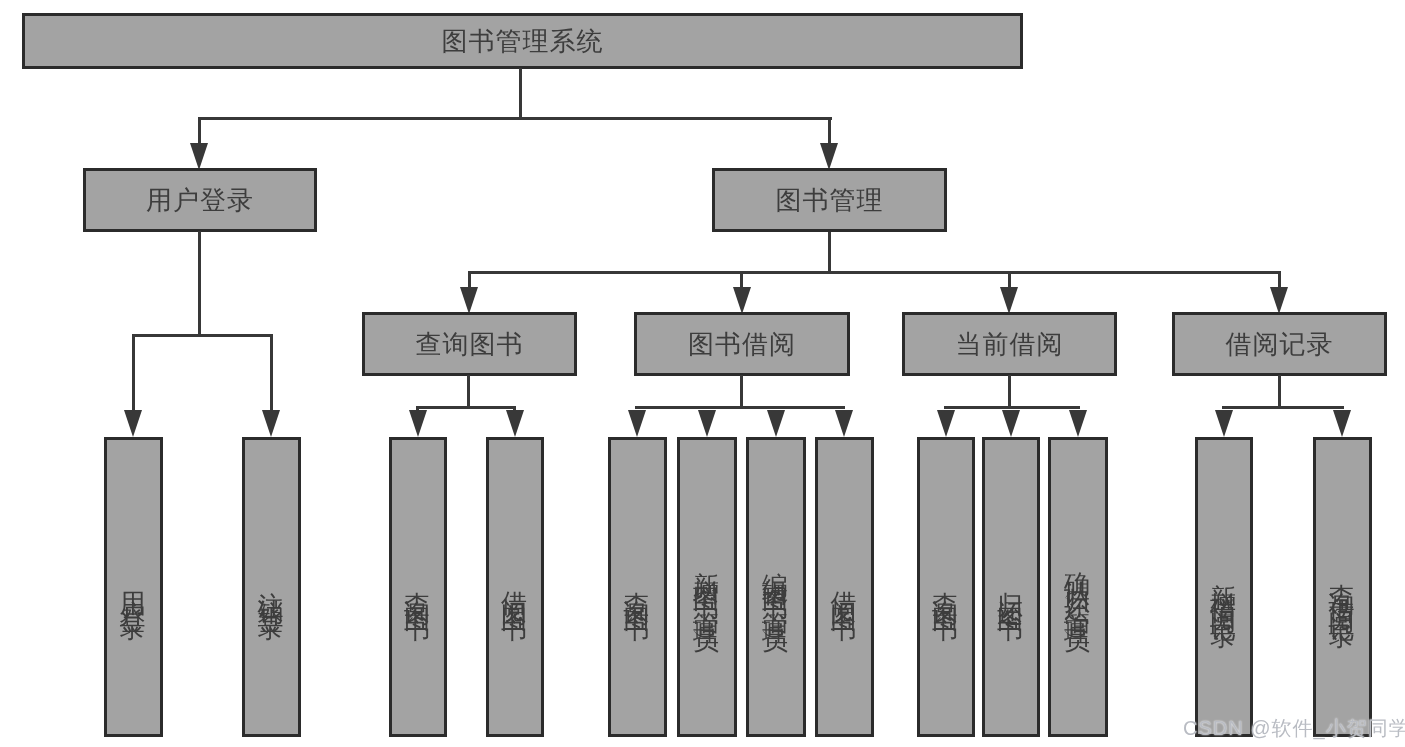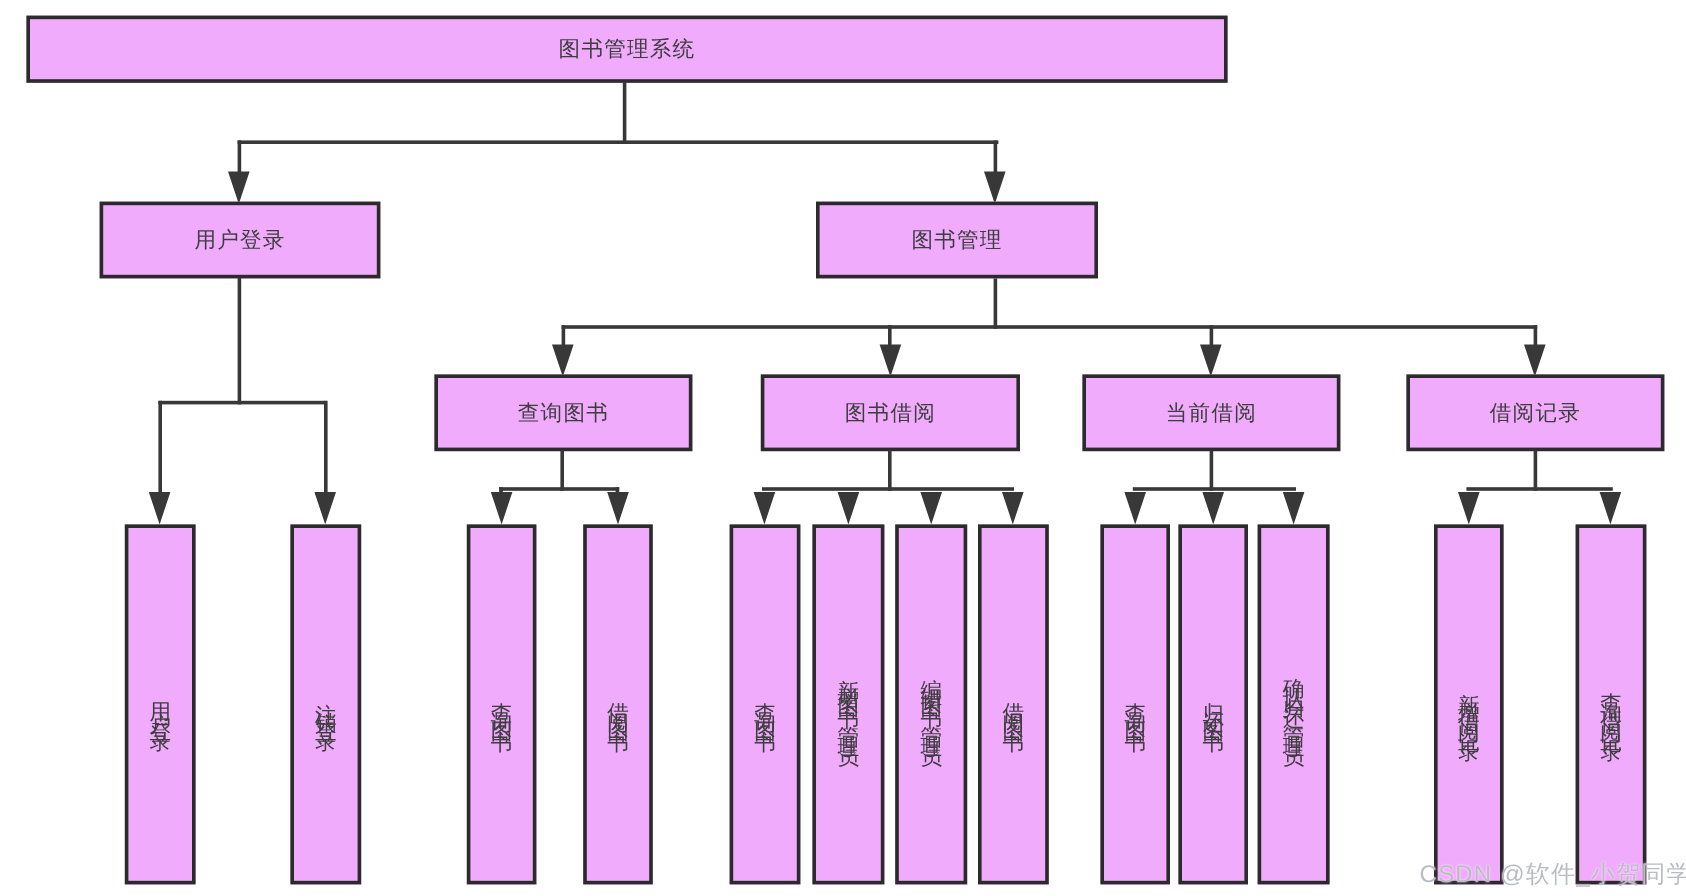--- a/index.html
+++ b/index.html
@@ -7,26 +7,26 @@
     position:relative;
     width:1405px;height:747px;
     background:#ffffff;
     font-family:"Liberation Sans","DejaVu Sans",sans-serif;
     overflow:hidden;
   }
   .box{
     position:absolute;
     box-sizing:border-box;
     border:3px solid #2b2b2b;
-    background:#f0abfc;
+    background:#a3a3a3;
     display:flex;
     align-items:center;
     justify-content:center;
     color:#3d3d3d;
-    font-size:18px;
+    font-size:26px;
     letter-spacing:1px;
   }
   .leaf{
     top:437px;
     height:300px;
   }
   .vtext{
     writing-mode:vertical-rl;
     text-orientation:mixed;
     letter-spacing:8px;
@@ -68,21 +68,21 @@
   <div class="vline" style="left:519px;top:68px;height:52px"></div>
   <div class="hline" style="left:198px;top:117px;width:634px"></div>
   <div class="vline" style="left:198px;top:117px;height:28px"></div>
   <div class="arrow" style="left:190px;top:143px"></div>
   <div class="vline" style="left:828px;top:117px;height:28px"></div>
   <div class="arrow" style="left:820px;top:143px"></div>
 
   <div class="box" style="left:83px;top:168px;width:234px;height:64px">
     <span>用户登录</span>
   </div>
-  <div class="box" style="left:680px;top:168px;width:235px;height:64px">
+  <div class="box" style="left:712px;top:168px;width:235px;height:64px">
     <span>图书管理</span>
   </div>
 
   <div class="vline" style="left:198px;top:231px;height:106px"></div>
   <div class="hline" style="left:132px;top:334px;width:140px"></div>
   <div class="vline" style="left:132px;top:334px;height:78px"></div>
   <div class="arrow" style="left:124px;top:410px"></div>
   <div class="vline" style="left:270px;top:334px;height:78px"></div>
   <div class="arrow" style="left:262px;top:410px"></div>
 

